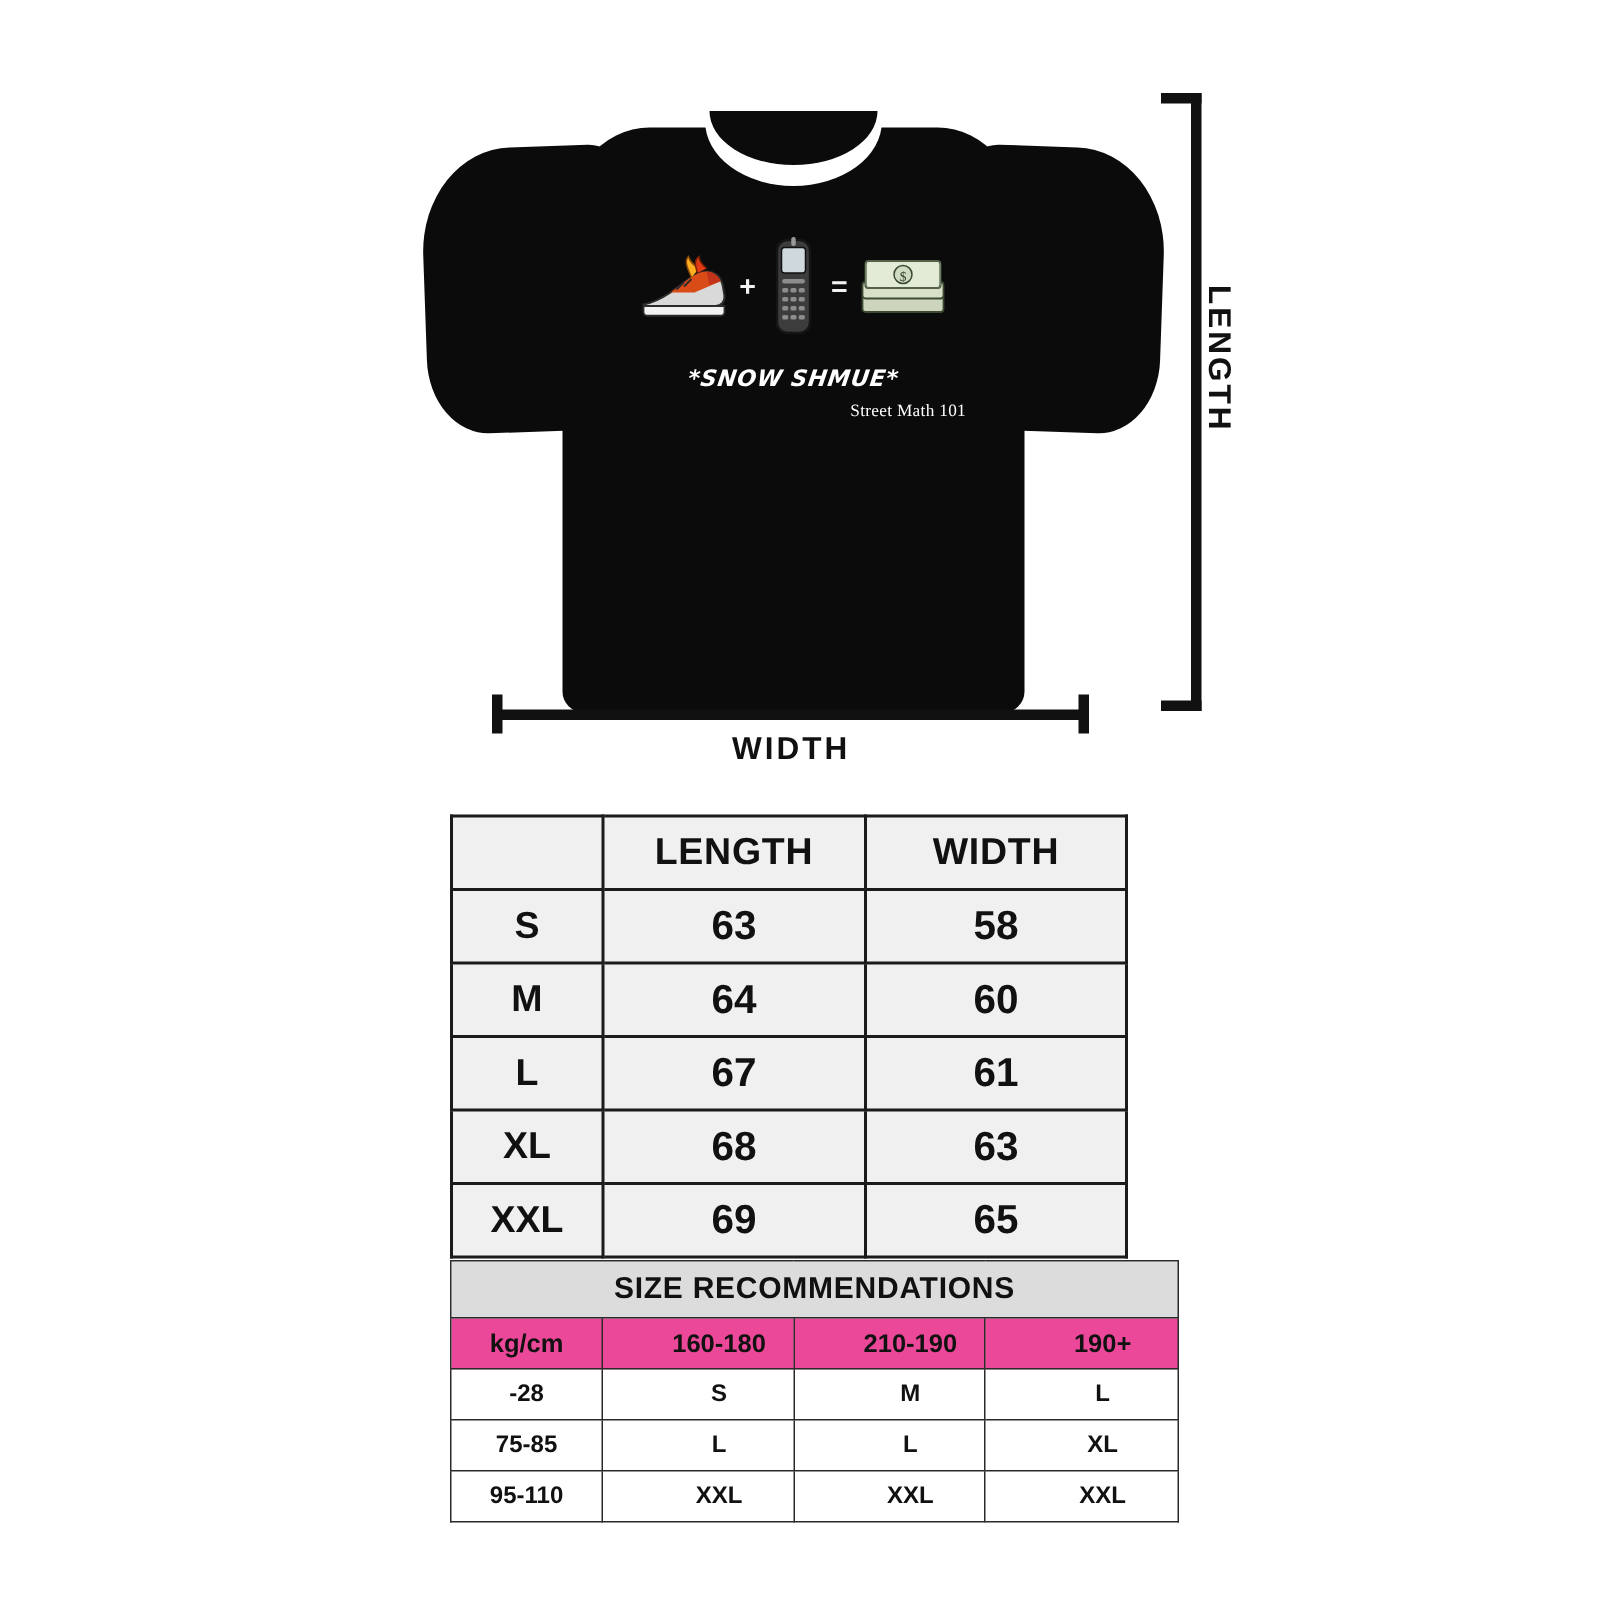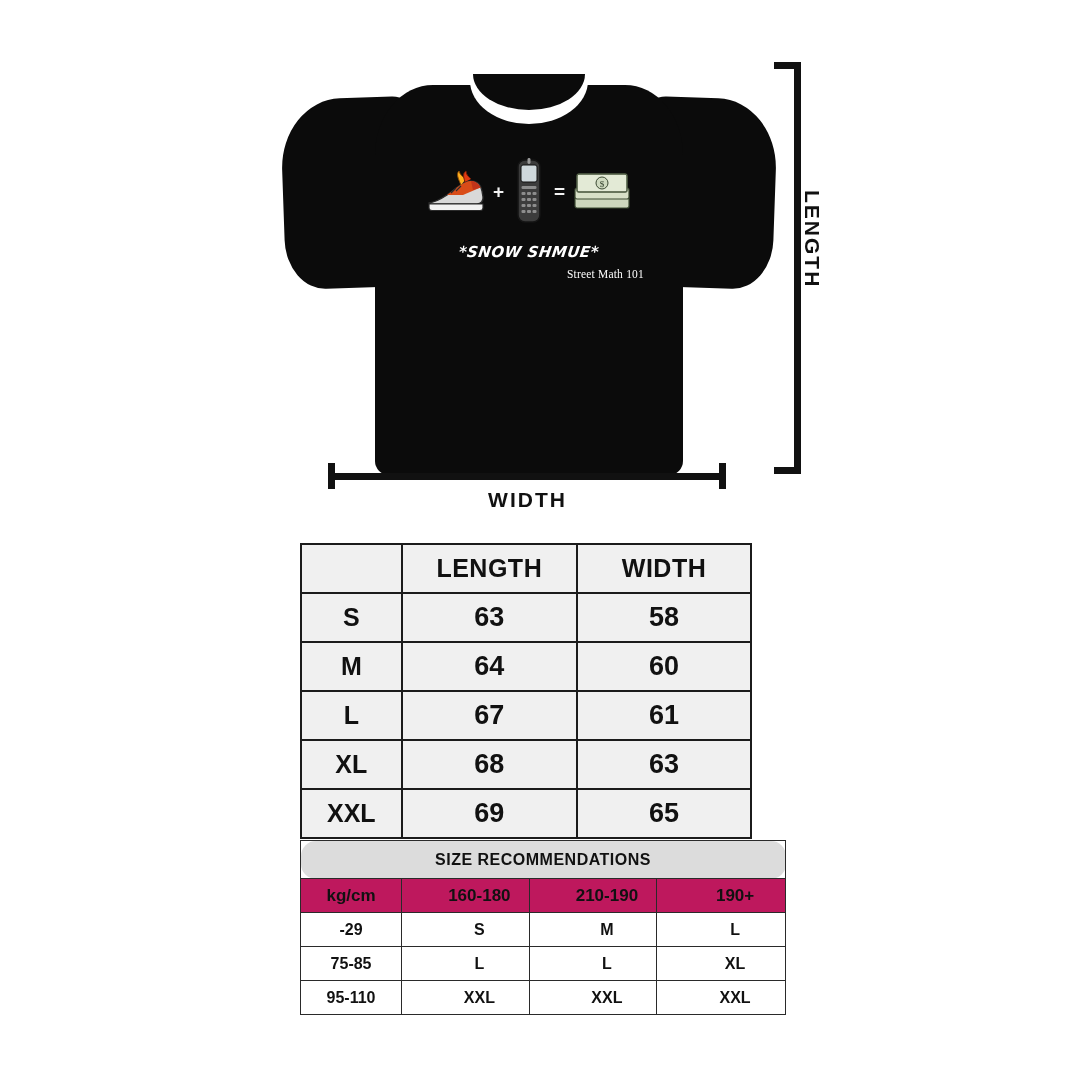--- a/index.html
+++ b/index.html
@@ -248,27 +248,26 @@
     border: 1.5px solid #2a2a2a;
     text-align: center;
     font-weight: bold;
     color: #111111;
     height: 31px;
     background: #ffffff;
     font-size: 16px;
   }
   #rec-table .rec-title {
     background: #dcdcdc;
-    font-size: 16px;
+    font-size: 20px;
     letter-spacing: 0.5px;
     height: 35px;
-    border-radius: 15px;
   }
   #rec-table .rec-head td {
-    background: #be185d;
+    background: #ec4899;
     font-size: 17px;
   }
   #rec-table td.kg-col { width: 118px; }
   #rec-table td.v-col { width: 122px; padding-left: 29px; }
 </style>
 </head>
 <body>
 
 <div id="product-area">
 
@@ -392,21 +391,21 @@
     <tr>
       <td class="rec-title" colspan="4">SIZE RECOMMENDATIONS</td>
     </tr>
     <tr class="rec-head">
       <td class="kg-col">kg/cm</td>
       <td class="v-col">160-180</td>
       <td class="v-col">210-190</td>
       <td class="v-col">190+</td>
     </tr>
     <tr>
-      <td class="kg-col">-29</td>
+      <td class="kg-col">-28</td>
       <td class="v-col">S</td>
       <td class="v-col">M</td>
       <td class="v-col">L</td>
     </tr>
     <tr>
       <td class="kg-col">75-85</td>
       <td class="v-col">L</td>
       <td class="v-col">L</td>
       <td class="v-col">XL</td>
     </tr>

